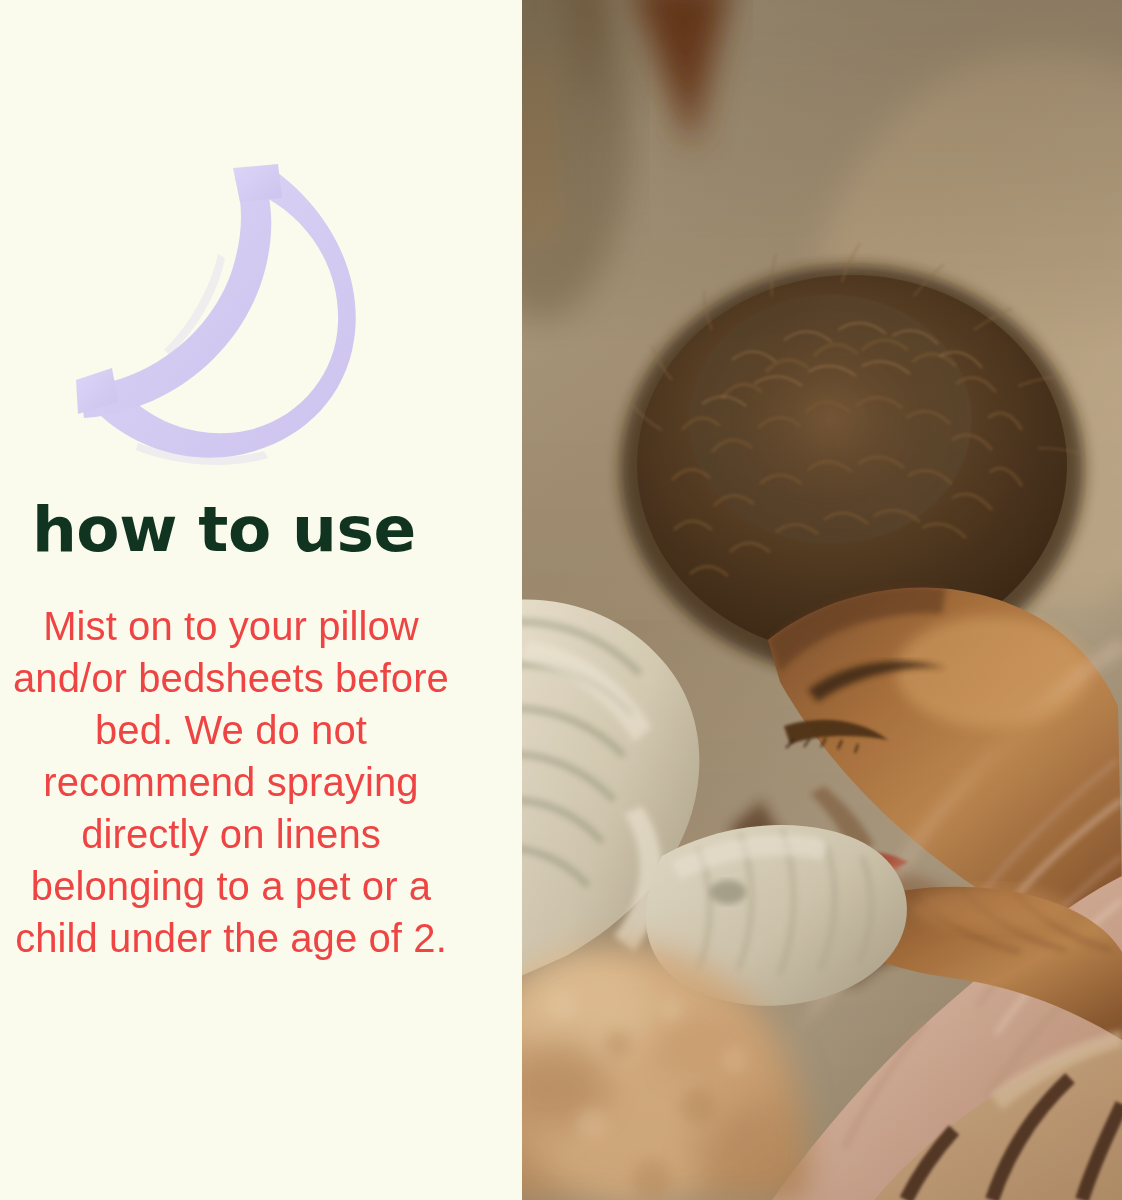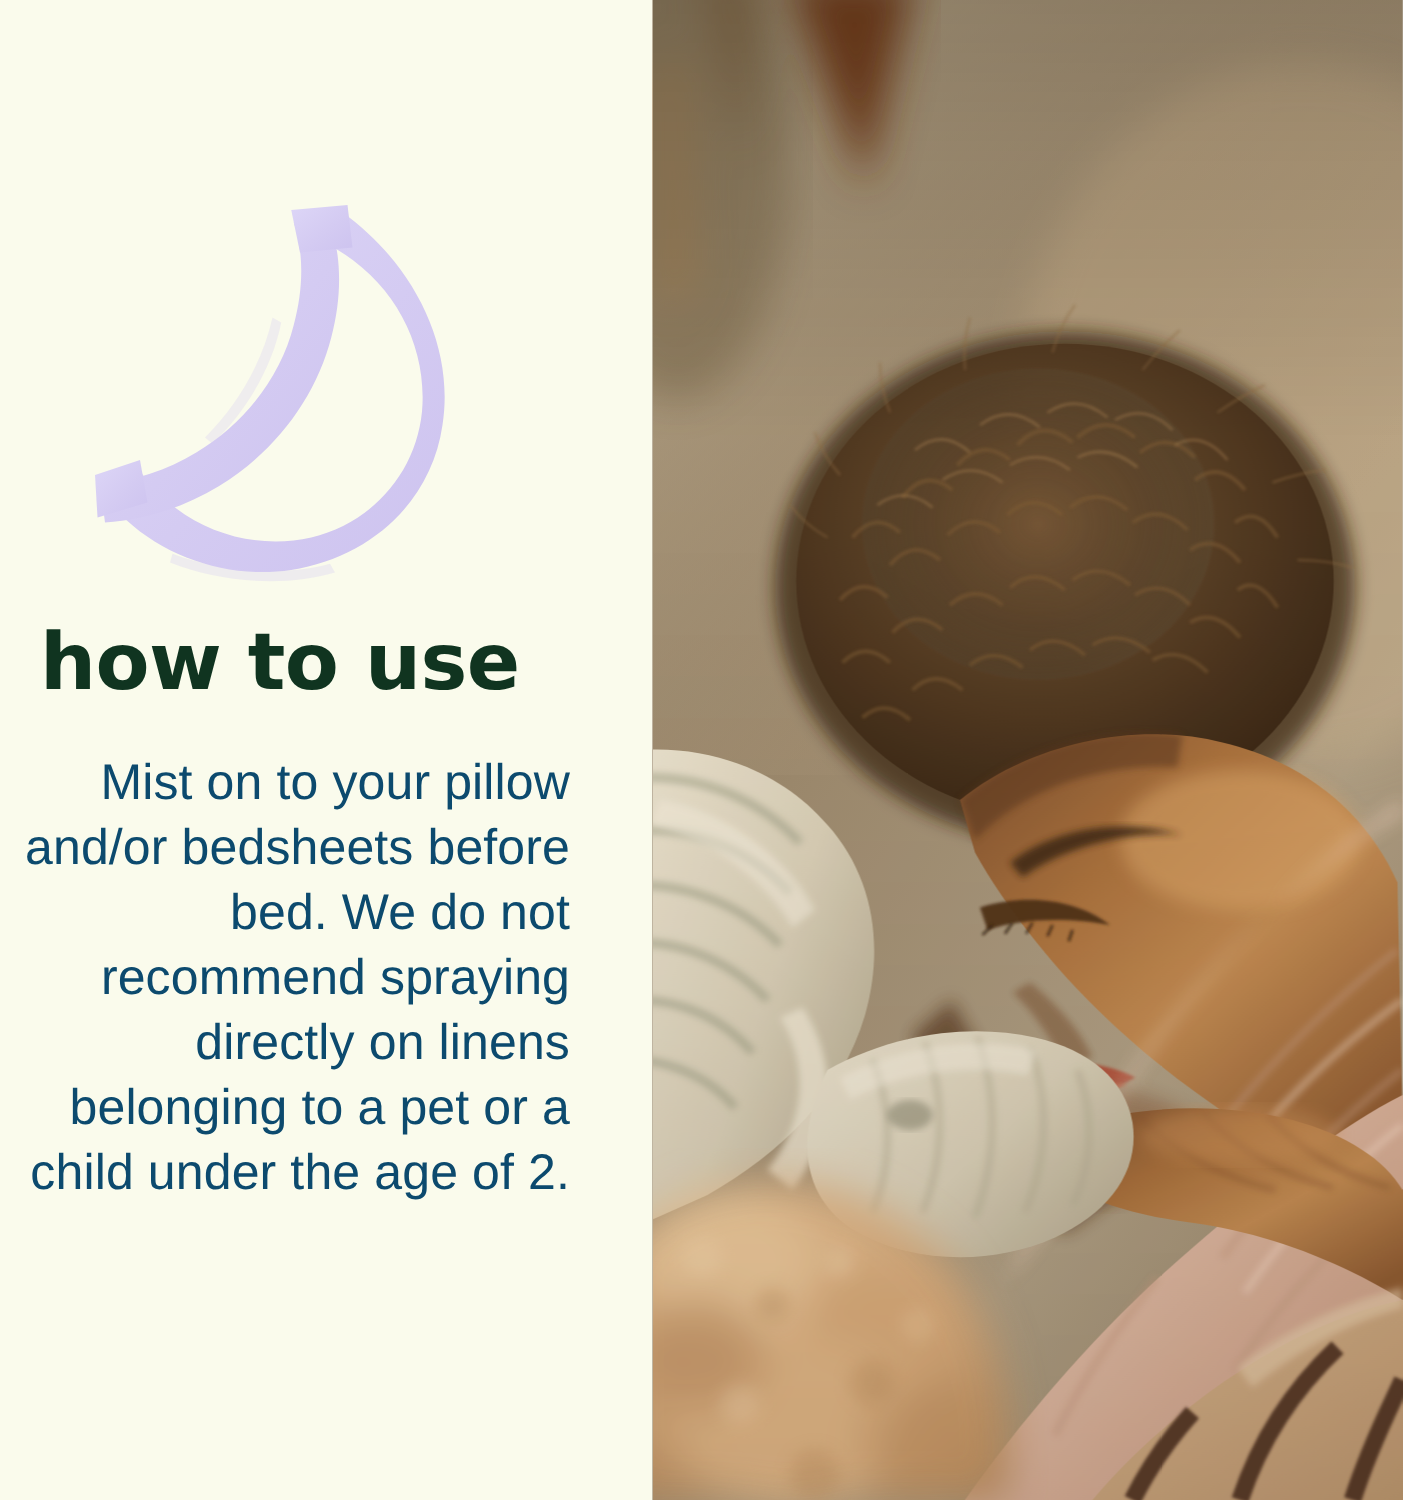--- a/index.html
+++ b/index.html
@@ -44,27 +44,27 @@
     text-align:left;
     white-space:nowrap;
     margin-top:12px;
   }
 
   .body-copy {
     position:absolute;
     left:0; top:600px;
     width:462px;
     padding:0 6px;
-    color:#0c4a6e;
+    color:#ef4444;
     font-family:"Liberation Sans", sans-serif;
     font-size:40px;
     font-weight:400;
     line-height:52px;
     letter-spacing:0.1px;
-    text-align:right;
+    text-align:center;
   }
 
   
   .photo {
     position:relative;
     width:600px; height:1200px;
     flex:0 0 600px;
     overflow:hidden;
     background:#8d7b63;
   }

